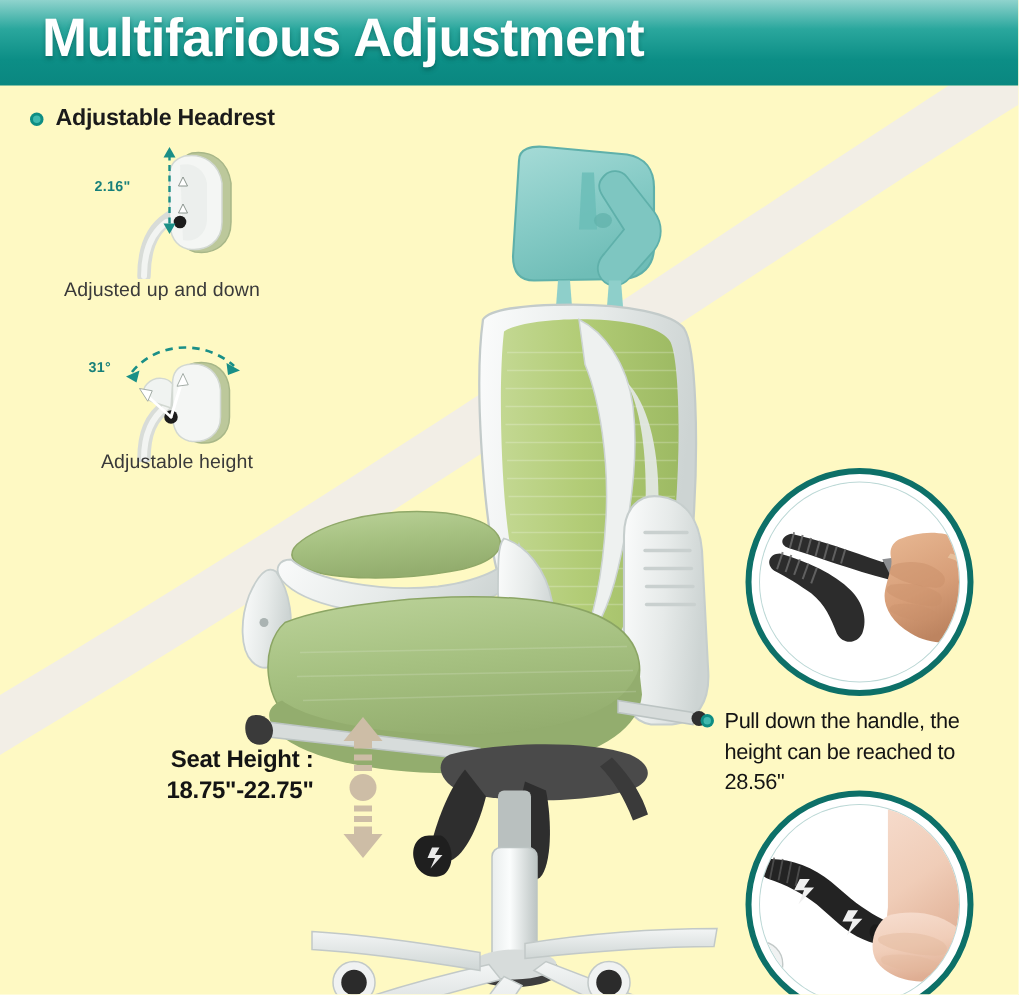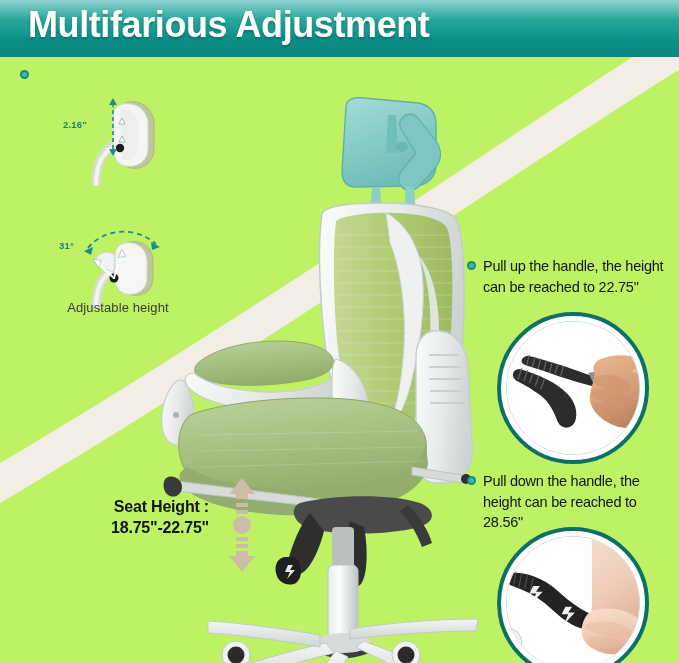--- a/index.html
+++ b/index.html
@@ -3,21 +3,21 @@
 <meta charset="utf-8">
 <style>
   * { margin:0; padding:0; box-sizing:border-box; }
   html,body { width:679px; height:663px; }
   body {
     font-family:"Liberation Sans", sans-serif;
     background:#ffffff;
     position:relative;
     overflow:hidden;
   }
-  #root { position:relative; width:679px; height:663px; overflow:hidden; background:#bef264; }
+  #root { position:relative; width:679px; height:663px; overflow:hidden; background:#fef9c3; }
 
   
   .banner{
     position:absolute; left:0; top:0; width:679px; height:57px;
     background:linear-gradient(180deg,#8fd3cd 0%,#2aa79d 34%,#0c8e86 70%,#0a8780 100%);
     overflow:hidden;
   }
   .banner-title{
     position:absolute; left:28px; top:4px;
     font-size:36px; font-weight:bold; color:#ffffff;
@@ -264,20 +264,21 @@
       </g>
       <g>
         <circle cx="256" cy="560" r="14" fill="#f0f2f2" stroke="#c2c9c8" stroke-width="1"></circle>
         <circle cx="256" cy="560" r="8.5" fill="#2b2b2b"></circle>
       </g>
     </g>
   </svg>
 
   <div class="left-heading">
     <span class="bullet-dot"></span>
+    <span class="txt">Adjustable Headrest</span>
   </div>
 
   <svg class="diagram" style="left:78px; top:96px; width:90px; height:90px;" viewBox="0 0 90 90">
 
     <path d="M18 88 C18 72 22 58 34 50 C40 46 44 44 46 42" stroke="#d8dcd8" stroke-width="9" fill="none" stroke-linecap="round"></path>
     <path d="M18 88 C18 73 22 60 33 52" stroke="#f2f4f2" stroke-width="4" fill="none" stroke-linecap="round"></path>
 
     <path d="M50 6 C64 4 74 12 76 26 L76 52 C76 66 66 74 52 72 C44 70 40 62 40 50 L40 22 C40 12 44 8 50 6 Z" fill="#bcc89b" stroke="#a8b788" stroke-width="1"></path>
 
     <path d="M45 8 C58 6 68 13 70 26 L70 52 C70 65 60 72 47 70 C39 68 35 61 35 50 L35 22 C35 13 39 10 45 8 Z" fill="#f4f6f4" stroke="#d2d8d2" stroke-width="1"></path>
@@ -286,20 +287,21 @@
     <circle cx="42" cy="52" r="4.2" fill="#1c1c1c"></circle>
 
     <line x1="35" y1="7" x2="35" y2="56" stroke="#1a8f87" stroke-width="1.6" stroke-dasharray="4 3"></line>
     <path d="M35 2 l4 7 -8 0 Z" fill="#1a8f87"></path>
     <path d="M35 60 l4 -7 -8 0 Z" fill="#1a8f87"></path>
 
     <path d="M44 22 l3 6 -6 0 Z" fill="#ffffff" stroke="#7f8a83" stroke-width=".6"></path>
     <path d="M44 40 l3 6 -6 0 Z" fill="#ffffff" stroke="#7f8a83" stroke-width=".6"></path>
   </svg>
   <div class="dim-label" style="left:63px; top:119px;">2.16"</div>
+  <div class="diagram-caption" style="left:18px; top:185px;">Adjusted up and down</div>
 
   <svg class="diagram" style="left:70px; top:222px; width:105px; height:86px;" viewBox="0 0 105 86">
 
     <path d="M18 26 C34 6 66 4 86 22" stroke="#1a8f87" stroke-width="1.8" fill="none" stroke-dasharray="5 4"></path>
     <path d="M14 29 l9 -4 -2 8 Z" fill="#1a8f87"></path>
     <path d="M90 25 l-9 -5 1 8 Z" fill="#1a8f87"></path>
 
     <path d="M26 84 C26 68 30 56 42 48 C48 44 52 42 54 40" stroke="#d8dcd8" stroke-width="9" fill="none" stroke-linecap="round"></path>
     <path d="M26 84 C26 69 30 57 41 49" stroke="#f2f4f2" stroke-width="4" fill="none" stroke-linecap="round"></path>
 
@@ -326,24 +328,20 @@
   <svg class="height-arrow" viewBox="0 0 36 94">
     <path d="M18 0 L31 16 L24 16 L24 21 L12 21 L12 16 L5 16 Z" fill="#cdbda6"></path>
     <rect x="12" y="25" width="12" height="4" fill="#cdbda6"></rect>
     <rect x="12" y="32" width="12" height="4" fill="#cdbda6"></rect>
     <circle cx="18" cy="47" r="9" fill="#cdbda6"></circle>
     <rect x="12" y="59" width="12" height="4" fill="#cdbda6"></rect>
     <rect x="12" y="66" width="12" height="4" fill="#cdbda6"></rect>
     <path d="M18 94 L31 78 L24 78 L24 73 L12 73 L12 78 L5 78 Z" fill="#cdbda6"></path>
   </svg>
 
-  <div class="caption" style="left:467px; top:256px;">
-    <span class="bullet-dot"></span>
-    <span class="ctext">Pull up the handle, the height can be reached to 22.75"</span>
-  </div>
 
   <div class="circle-inset" style="left:497px; top:312px; width:152px; height:152px;">
     <div class="inner-ring"></div>
     <svg class="circle-photo" viewBox="0 0 152 152">
       <defs>
         <clipPath id="c1">
             <circle cx="76" cy="76" r="70"></circle>
           </clipPath>
         <linearGradient id="skin1" x1="0" y1="0" x2="0.4" y2="1">
           <stop offset="0%" stop-color="#e8b893"></stop>

